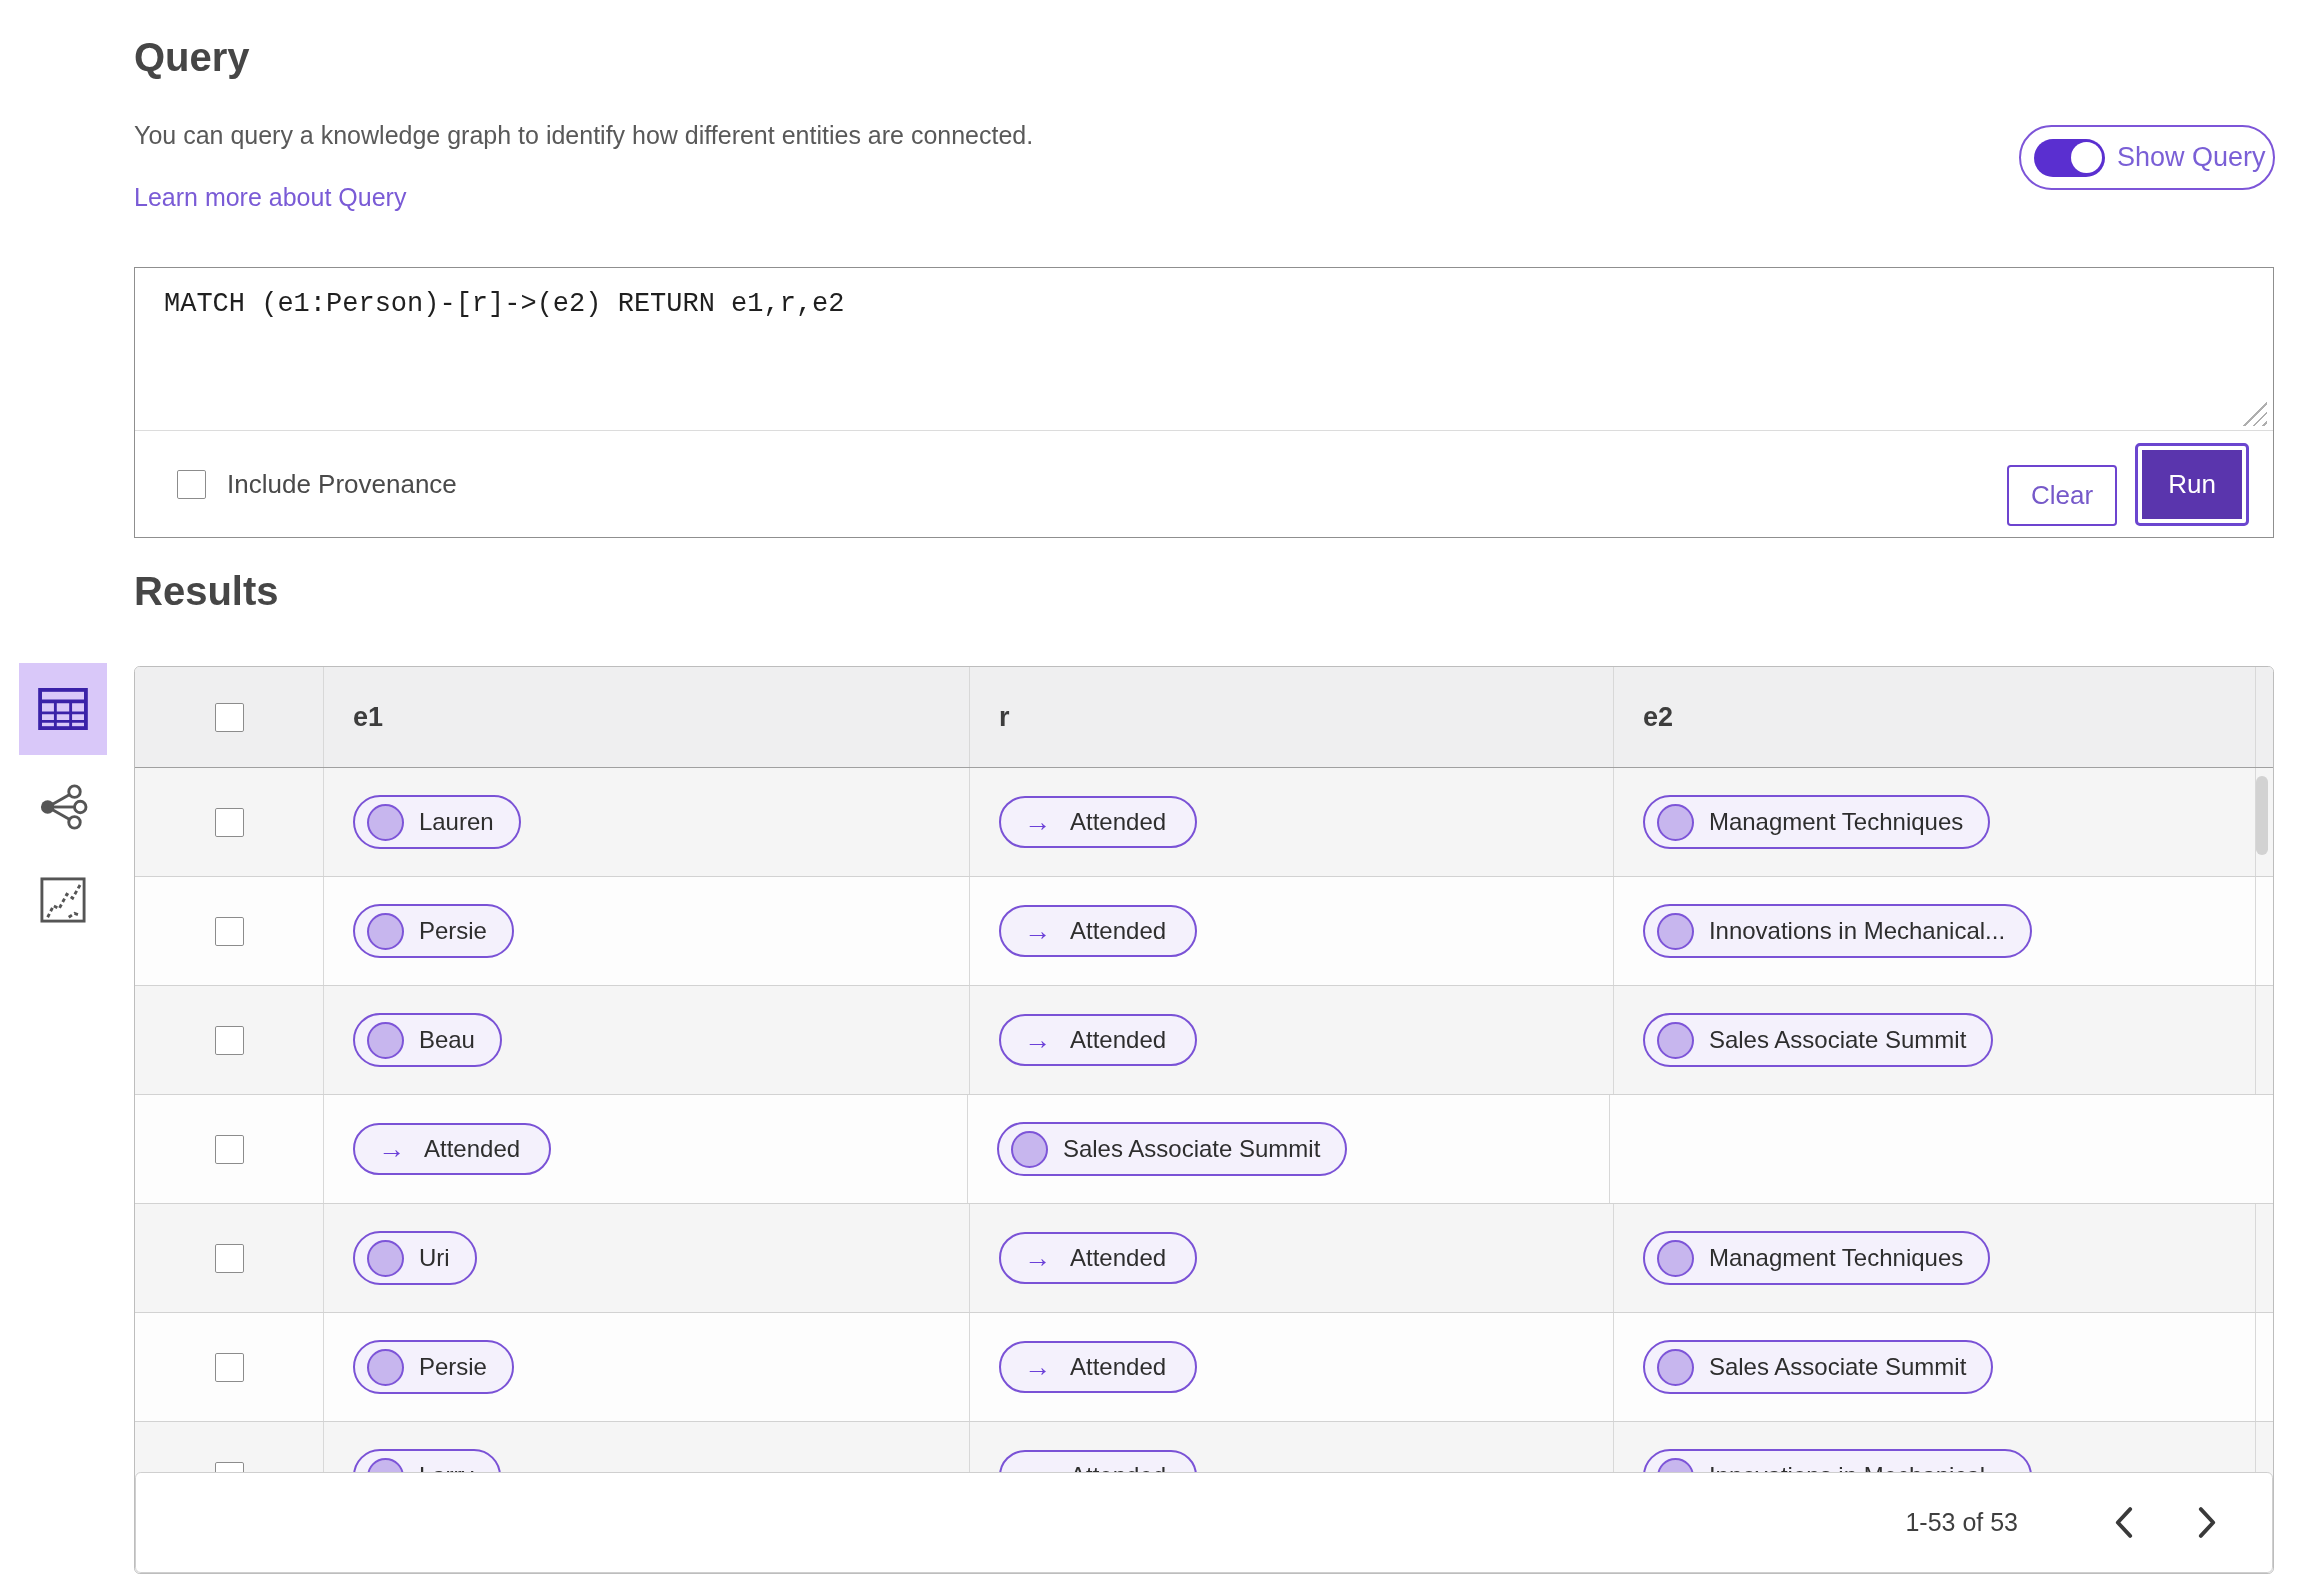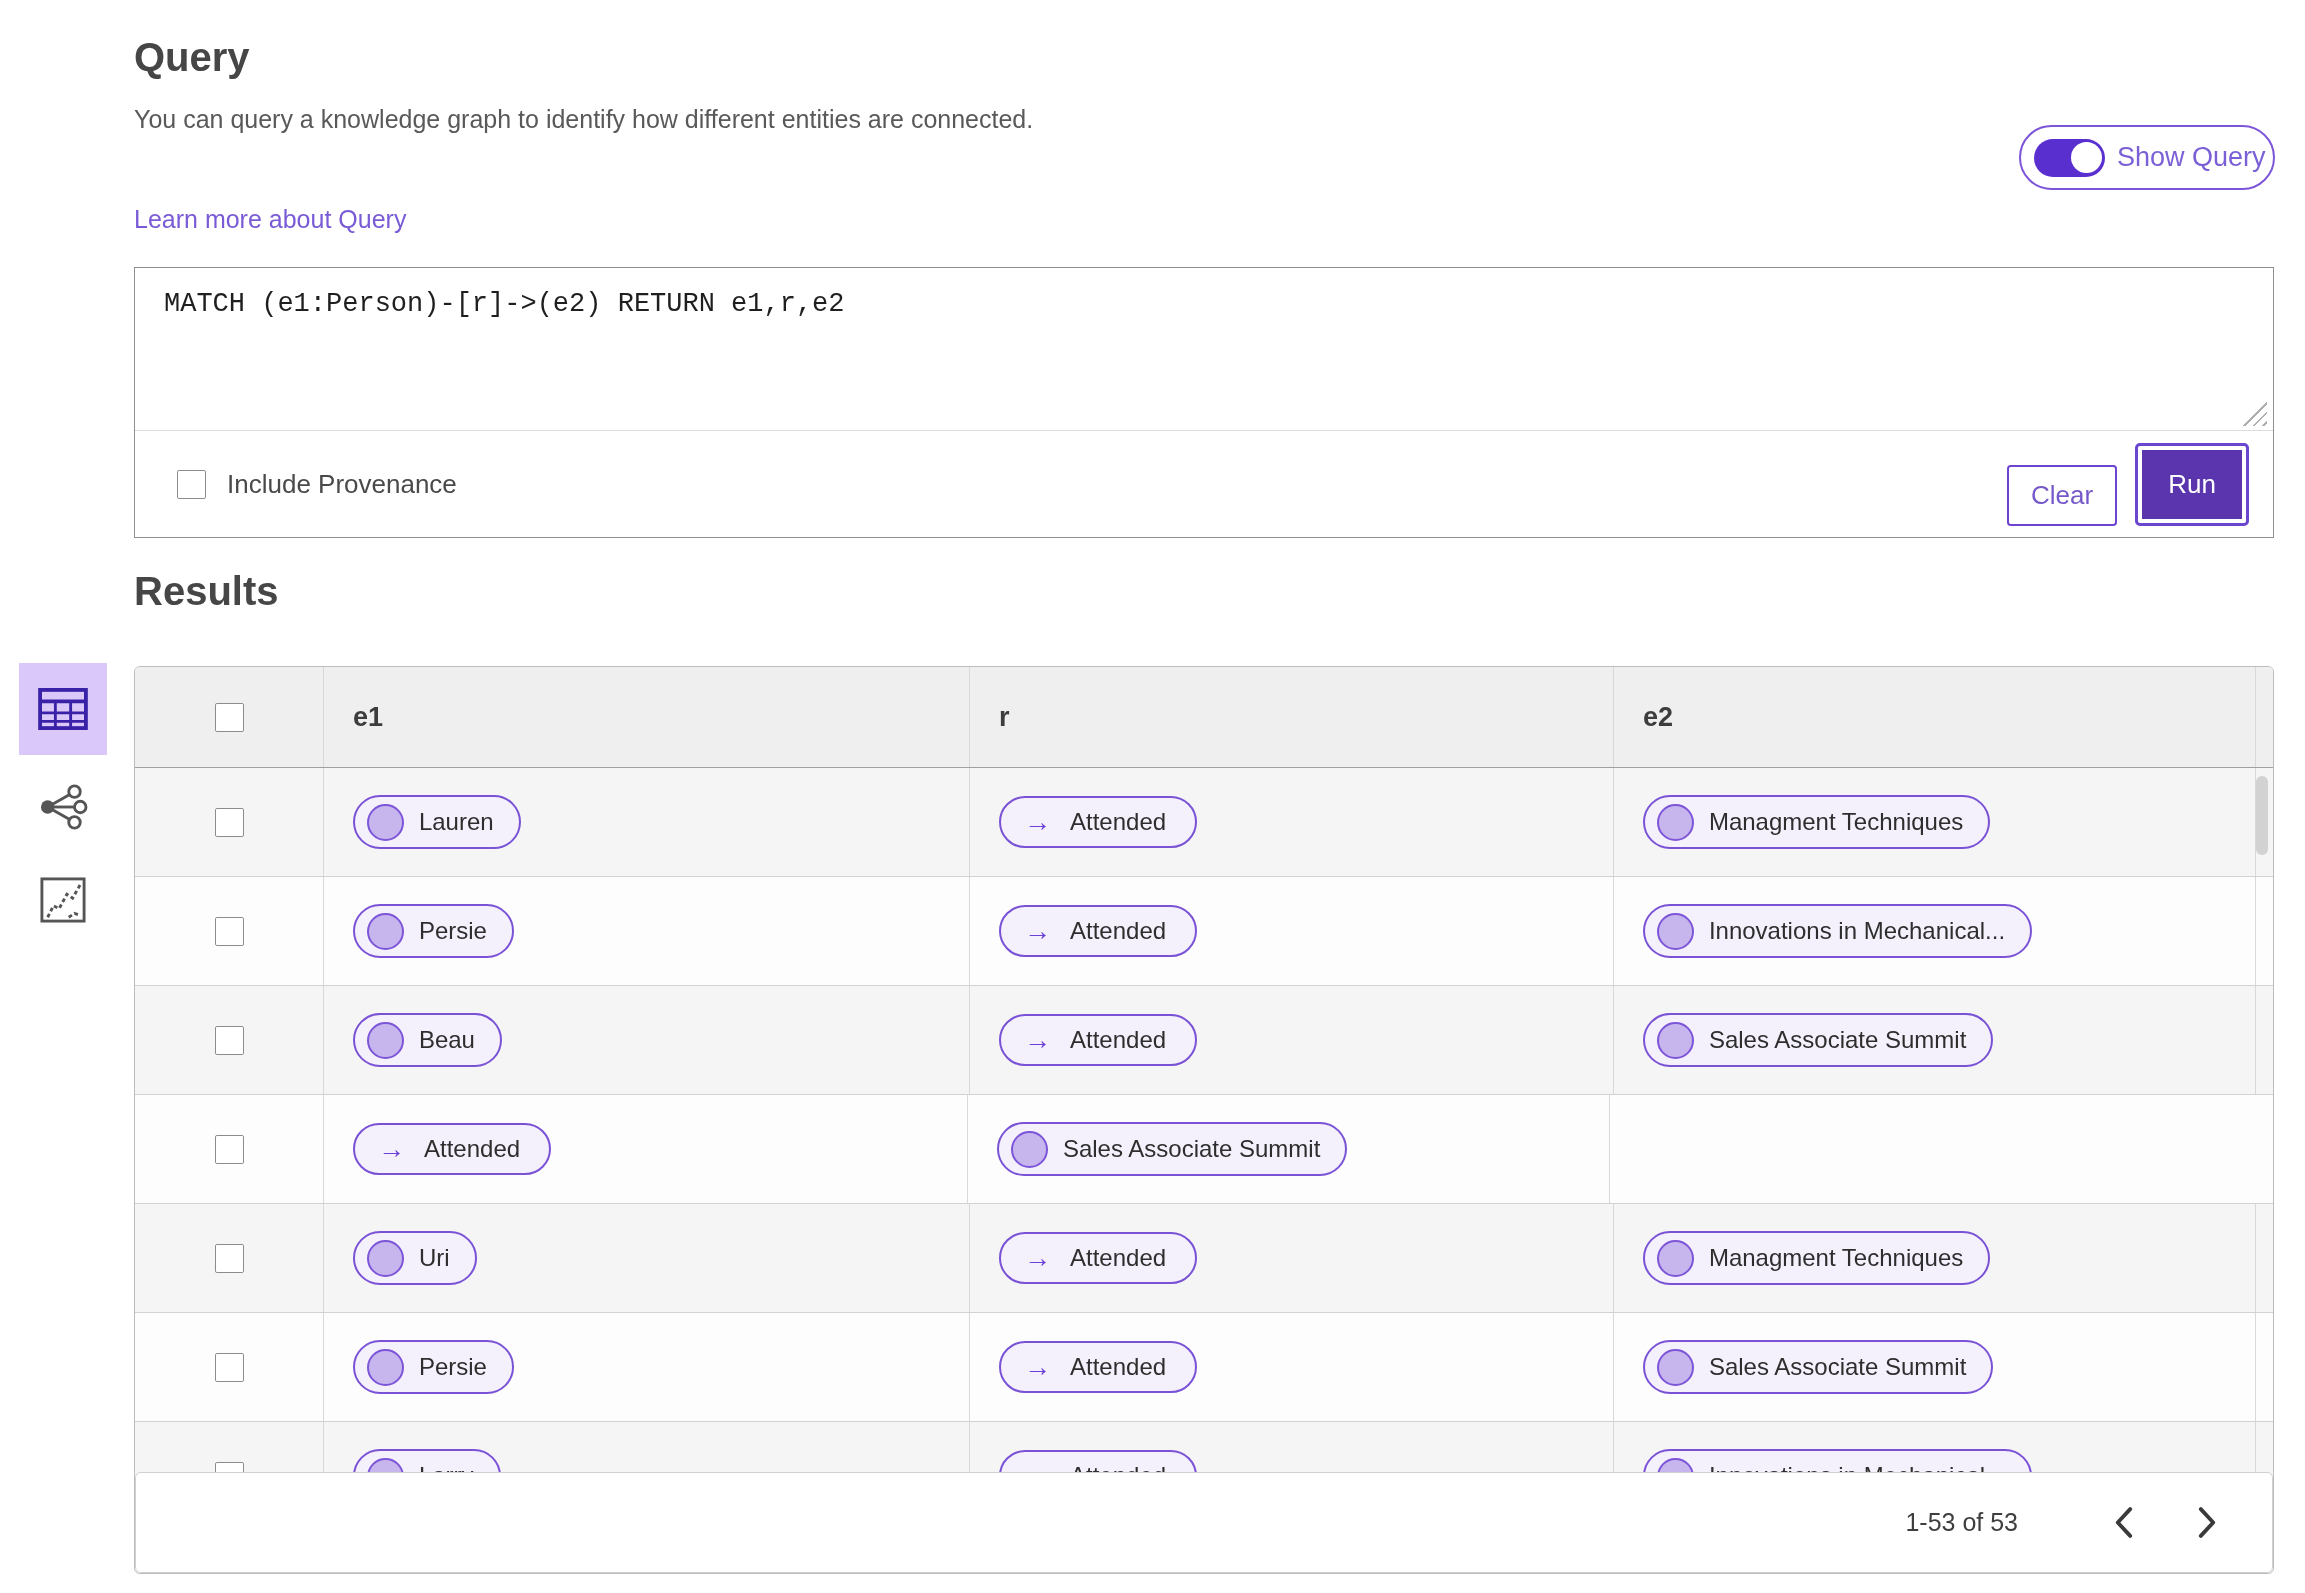--- a/index.html
+++ b/index.html
@@ -2,22 +2,22 @@
 <html><head>
 <meta charset="utf-8">
 <style>
   * { margin:0; padding:0; box-sizing:border-box; }
   html,body { width:2306px; height:1594px; background:#ffffff;
               font-family:"Liberation Sans", sans-serif; overflow:hidden; }
   .abs { position:absolute; }
 
   
   #query-title { left:134px; top:35px; font-size:40px; font-weight:bold; color:#464646; }
-  #query-desc  { left:134px; top:105px; font-size:25px; color:#595959; }
-  #query-link  { left:134px; top:183px; font-size:25px; color:#7a5bd6; text-decoration:none; cursor:pointer;margin-top:22px; }
+  #query-desc  { left:134px; top:121px; font-size:25px; color:#595959; }
+  #query-link  { left:134px; top:183px; font-size:25px; color:#7a5bd6; text-decoration:none; cursor:pointer; }
 
   #show-query-toggle { left:2019px; top:125px; width:256px; height:65px;
       border:2.9px solid #7d55d8; border-radius:33px; background:#ffffff;
       display:flex; align-items:center; gap:11.5px; padding:0 19px 0 13.4px; cursor:pointer; }
   .toggle-track { width:71px; height:38px; background:#5a2fd0; border-radius:19px; position:relative; flex:0 0 auto; }
   .toggle-knob  { position:absolute; right:3.8px; top:3.8px; width:31px; height:31px; background:#ffffff; border-radius:50%; }
   .toggle-label { font-size:27px; color:#7a5fd6; white-space:nowrap; }
 
   #query-panel { left:134px; top:267px; width:2140px; height:271px; border:1.9px solid #8f8f8f; background:#ffffff; }
   #query-textarea { position:absolute; left:0; top:0; right:0; height:163px;

